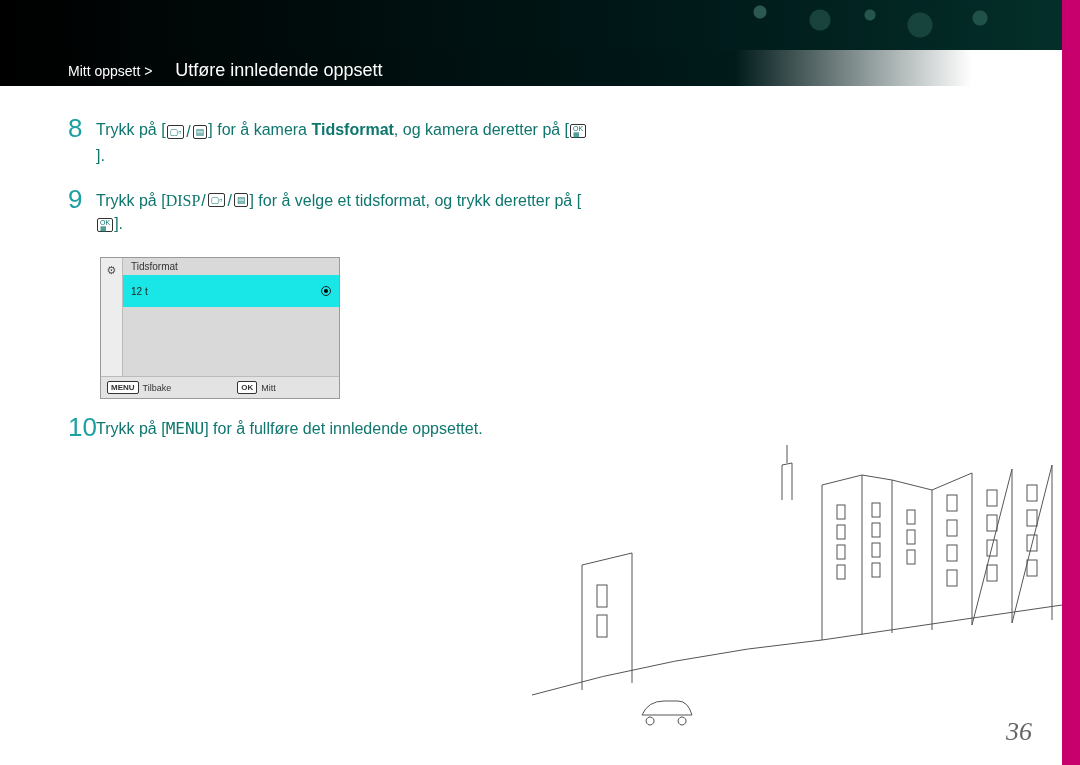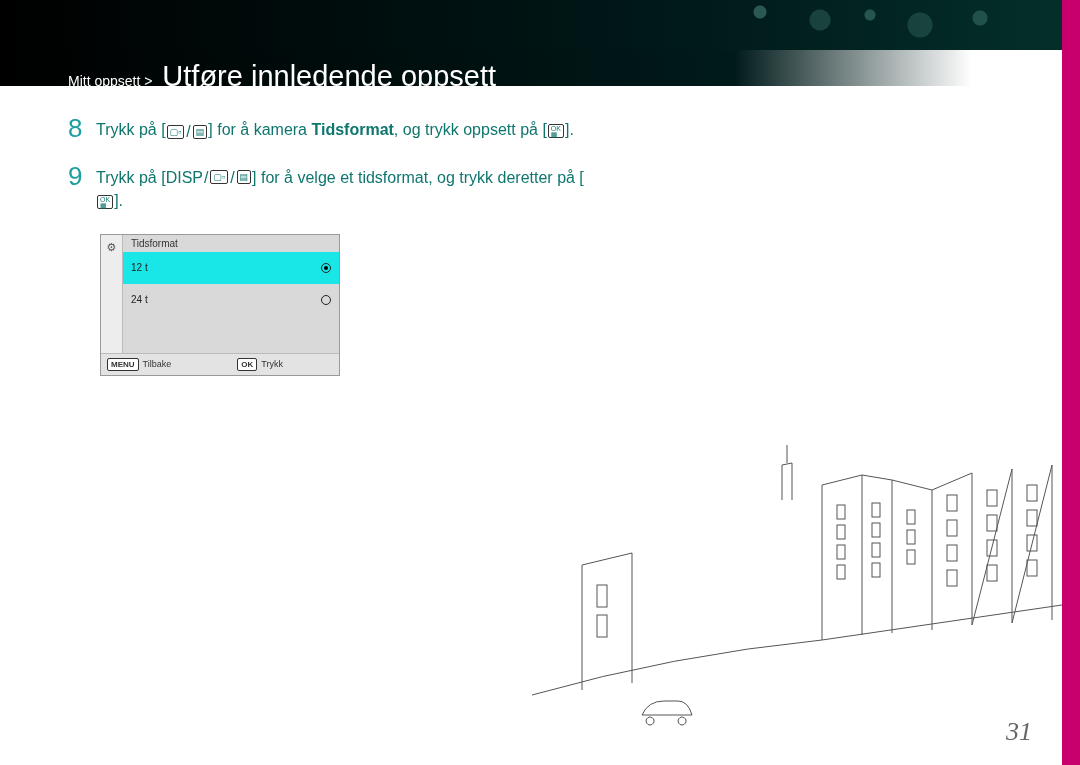--- a/index.html
+++ b/index.html
@@ -31,23 +31,23 @@
     background: #c8006e;
   }
   .breadcrumb {
     position: absolute;
     top: 60px; left: 68px;
     color: #fff;
     font-size: 14px;
     font-weight: 300;
   }
   .breadcrumb .title {
-    font-size: 29px;
+    font-size: 18px;
     font-weight: 300;
-    margin-left: 6px;
+    margin-left: 19px;
   }
   .breadcrumb-bg {
     position: absolute;
     top: 50px; left: 0;
     width: 1080px; height: 36px;
     background: linear-gradient(90deg, #000 0%, #001a1a 68%, transparent 90%);
   }
   .content {
     position: absolute;
     top: 118px; left: 68px;
@@ -175,53 +175,55 @@
   <span>Mitt oppsett</span>
   <span>&gt;</span>
   <span class="title">Utføre innledende oppsett</span>
 </div>
 
 <div class="content">
 
   <div class="step">
     <div class="step-num">8</div>
     <div class="step-text">
-      <span>Trykk på [</span><span class="icon-key"><span class="icon-box">▢▫</span>/<span class="icon-box">▤</span></span><span>] for å kamera </span><strong>Tidsformat</strong><span>, og trykk oppsett på [</span><span class="icon-box" style="font-size:7px;line-height:6px;padding:1px 2px;">OK<br>▦</span><span>].</span>
+      <span>Trykk på [</span><span class="icon-key"><span class="icon-box">▢▫</span>/<span class="icon-box">▤</span></span><span>] for å kamera </span><strong>Tidsformat</strong><span>, og kamera deretter på [</span><span class="icon-box" style="font-size:7px;line-height:6px;padding:1px 2px;">OK<br>▦</span><span>].</span>
     </div>
   </div>
 
   <div class="step">
     <div class="step-num">9</div>
     <div class="step-text">
-      <span>Trykk på [</span><span class="icon-key"><span style="font-family:Liberation Sans, sans-serif;">DISP</span>/<span class="icon-box">▢▫</span>/<span class="icon-box">▤</span></span><span>] for å velge et tidsformat, og trykk deretter på [</span><span class="icon-box" style="font-size:7px;line-height:6px;padding:1px 2px;">OK<br>▦</span><span>].</span>
+      <span>Trykk på [</span><span class="icon-key"><span style="font-family:Liberation Serif, serif;">DISP</span>/<span class="icon-box">▢▫</span>/<span class="icon-box">▤</span></span><span>] for å velge et tidsformat, og trykk deretter på [</span><span class="icon-box" style="font-size:7px;line-height:6px;padding:1px 2px;">OK<br>▦</span><span>].</span>
     </div>
   </div>
 
   <div class="screen">
     <div class="screen-side"></div>
     <div class="screen-main">
       <div class="screen-title">Tidsformat</div>
       <div class="screen-row sel">
         <span>12 t</span>
         <span class="radio on"></span>
       </div>
-      <div class="screen-row">
-        <span>24 t</span>
-        <span class="radio"></span>
-      </div>
     </div>
     <div class="screen-foot">
       <span class="foot-btn">MENU</span>
       <span>Tilbake</span>
       <span class="foot-gap"></span>
       <span class="foot-btn">OK</span>
-      <span>Trykk</span>
-    </div>
-  </div>
-
+      <span>Mitt</span>
+    </div>
+  </div>
+
+  <div class="step">
+    <div class="step-num">10</div>
+    <div class="step-text">
+      <span>Trykk på [</span><span style="font-family:monospace;">MENU</span><span>] for å fullføre det innledende oppsettet.</span>
+    </div>
+  </div>
 
 </div>
 
 <svg class="illus" viewBox="0 0 540 340">
   <g fill="none" stroke="#555" stroke-width="1">
     <path d="M10 270 Q150 230 300 215 L540 180"></path>
     <path d="M300 215 L300 60 L340 50 L340 210 M340 50 L370 55 L370 208 M370 55 L410 65 L410 205"></path>
     <path d="M410 65 L450 48 L450 200 L490 44 L490 198 L530 40 L530 195"></path>
     <path d="M60 265 L60 140 L110 128 L110 258"></path>
     <rect x="75" y="160" width="10" height="22"></rect>
@@ -251,13 +253,13 @@
       <rect x="505" y="60" width="10" height="16"></rect>
         <rect x="505" y="85" width="10" height="16"></rect>
         <rect x="505" y="110" width="10" height="16"></rect>
         <rect x="505" y="135" width="10" height="16"></rect>
     </g>
 
     <path d="M120 290 q6 -14 22 -14 h14 q10 0 14 14 z M128 292 a4 4 0 1 0 .1 0 M160 292 a4 4 0 1 0 .1 0"></path>
   </g>
 </svg>
 
-<div class="page-num">31</div>
+<div class="page-num">36</div>
 
 </body></html>

